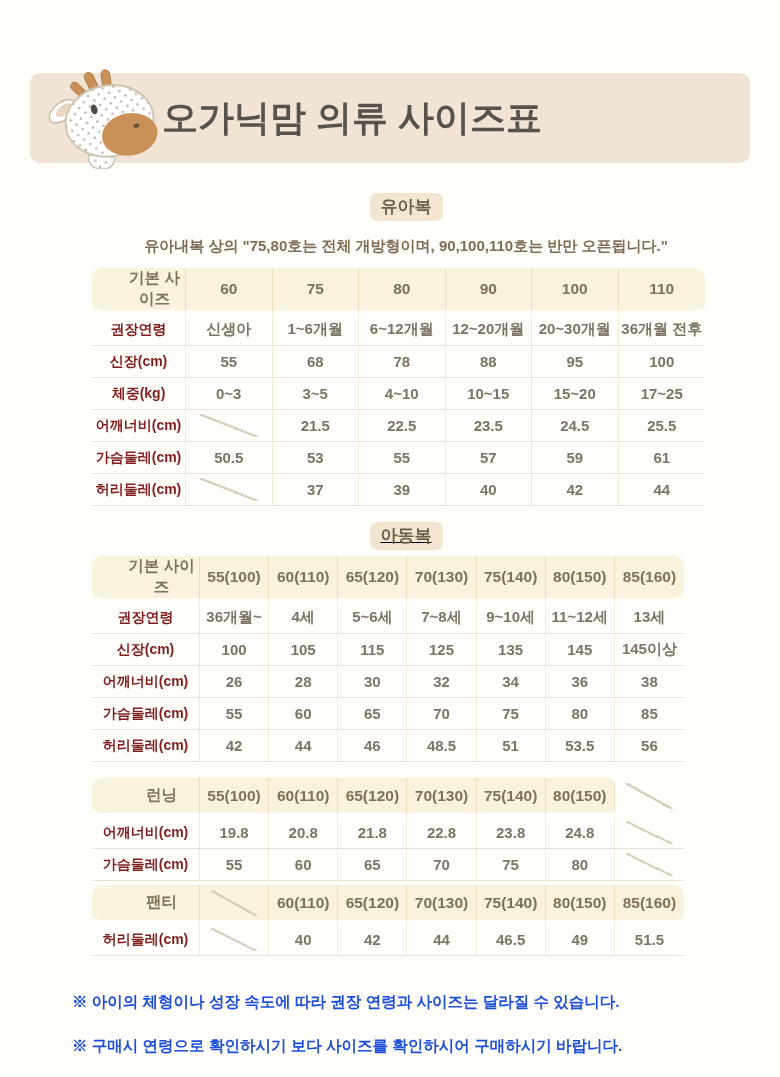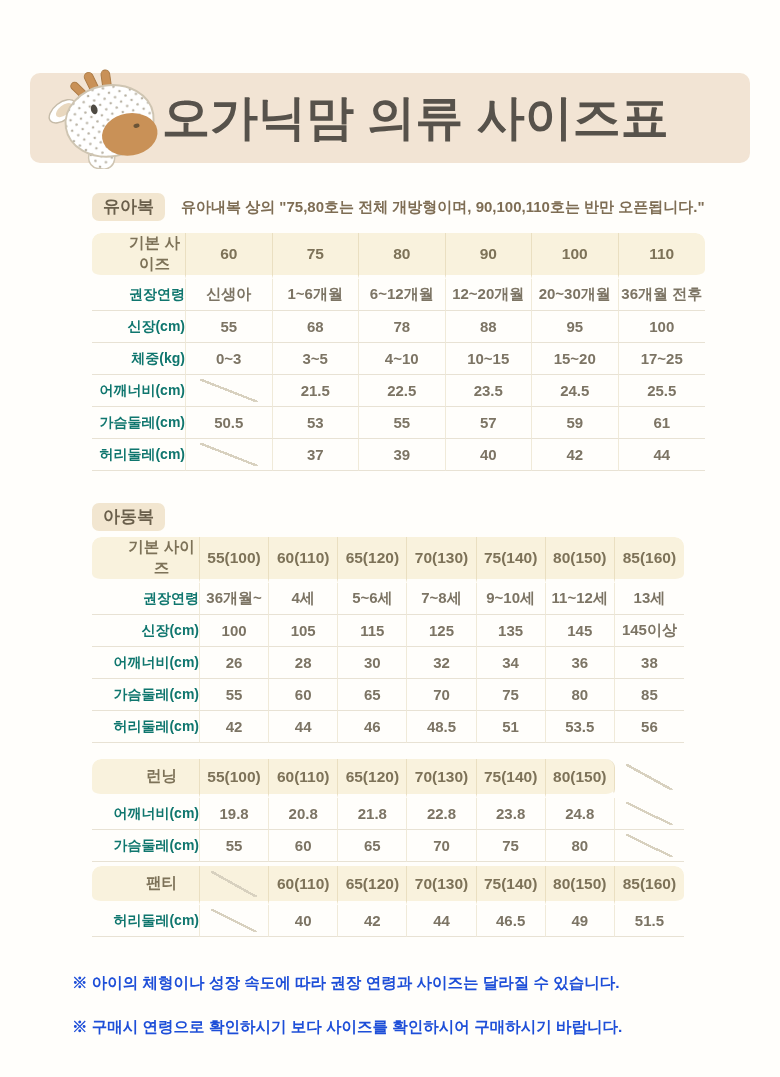--- a/index.html
+++ b/index.html
@@ -15,26 +15,26 @@
   .band {
     margin:73px 30px 0 30px;
     height:90px;
     background:#f2e4d4;
     border-radius:10px;
     position:relative;
   }
   .giraffe { position:absolute; left:6px; top:-4px; }
   .title {
     position:absolute; left:132px; top:50%; transform:translateY(-50%);
-    font-size:48px; font-weight:800; color:#57524b; letter-spacing:0px;
+    font-size:36px; font-weight:800; color:#57524b; letter-spacing:0px;
     white-space:nowrap;
   }
   
   .content { margin-left:92px; margin-right:60px; }
-  .sec-head { display:flex; align-items:center; gap:16px; margin-top:30px; }
+  .sec-head { display:flex; align-items:center; gap:16px; margin-top:30px;flex-direction:column; }
   .badge {
     background:#f2e6d0; color:#6a5f4b; font-weight:800; font-size:17px;
     padding:4px 11px; border-radius:7px; line-height:20px;
   }
   .sec-note { font-size:15px; font-weight:700; color:#7e6d54; }
   
   table.sz {
     border-collapse:separate; border-spacing:0; table-layout:fixed;
     margin-top:12px;
   }
@@ -51,35 +51,35 @@
   table.sz th:last-child { border-radius:0 9px 9px 0; border-right:none; }
   table.cols7 th:first-child, table.cols7 td:first-child { width:94px; }
   table.cols8 th:first-child, table.cols8 td:first-child { width:108px; }
   table.sz td {
     height:32px; text-align:center; vertical-align:middle;
     font-size:15px; font-weight:700; color:#7c7464;
     border-bottom:1px solid #e8e2d4;
     border-right:1px solid #f0ead9;
   }
   table.sz td:last-child { border-right:none;margin-left:40px; }
-  table.sz td.rowlabel { font-size:14px; color:#0f766e;text-align:right; }
+  table.sz td.rowlabel { font-size:14px; color:#7f1d1d; }
   
   .slash {
     background-image:linear-gradient(to right top,
       transparent 46.5%, #d8d1bf 46.5%, #d8d1bf 52%, transparent 52%);
     background-size:68% 74%; background-position:center; background-repeat:no-repeat;
   }
   
   table.tbl-run th:nth-child(7) { border-radius:0 9px 9px 0; }
   table.tbl-run th:last-child { background-color:transparent; }
   
   table.m-kids { margin-top:6px; }
   table.m-run  { margin-top:16px; }
   table.m-pan  { margin-top:4px; }
-  .sec-head.kids { margin-top:32px; }
+  .sec-head.kids { margin-top:16px;text-decoration:underline; }
   
   .notes { margin:30px 0 0 72px; }
   .note-line { font-size:15.5px; font-weight:700; color:#1d4ed8; line-height:32px;margin-top:12px; }
 </style>
 </head>
 <body>
 
 <div class="band">
   <svg class="giraffe" width="126" height="100" viewBox="0 0 130 104">
     <defs>

